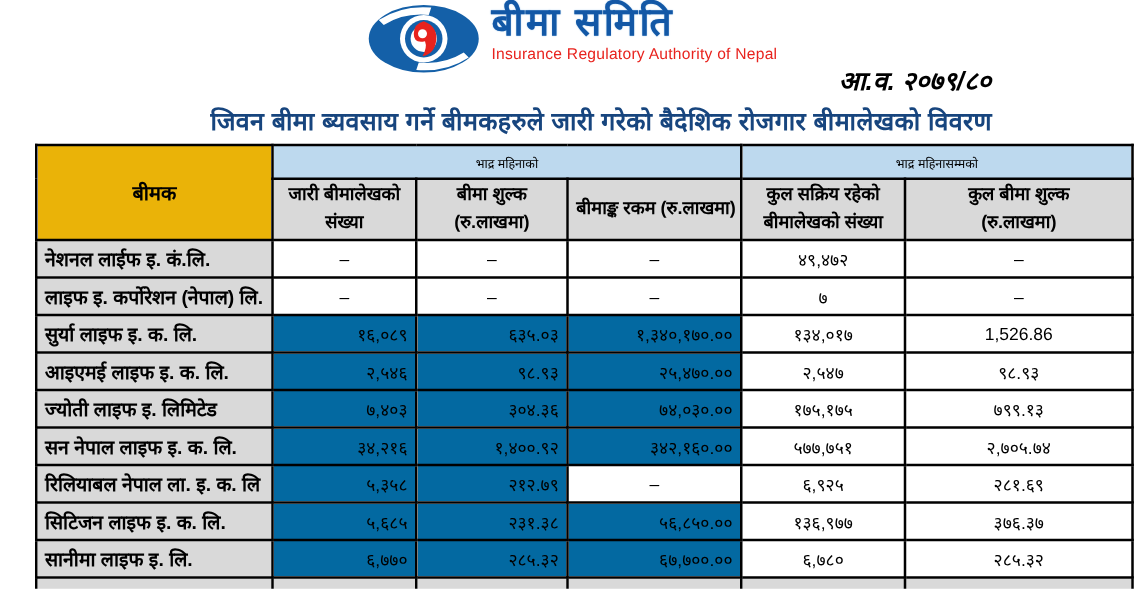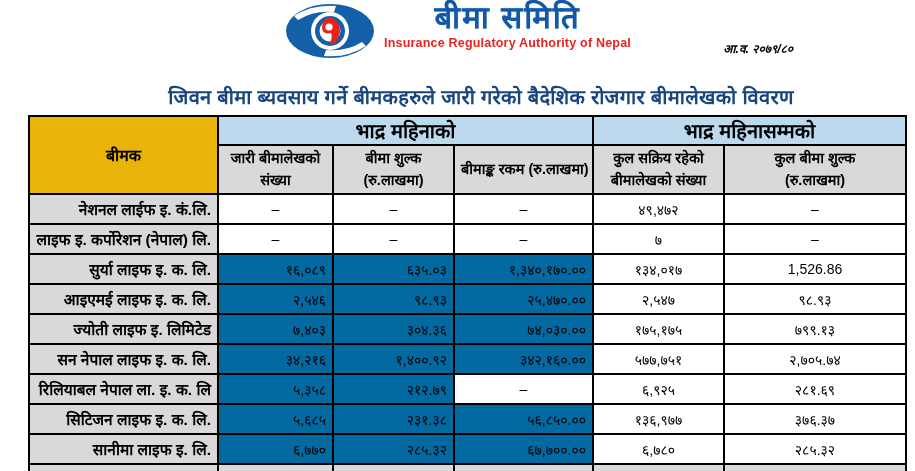--- a/index.html
+++ b/index.html
@@ -9,60 +9,60 @@
     font-family:"Liberation Sans","DejaVu Sans",sans-serif;
     color:#000;
   }
   
   .letterhead{position:relative;height:80px;}
   .logo-wrap{
     position:absolute;left:0;right:0;top:2px;
     display:flex;justify-content:center;align-items:flex-start;gap:8px;
   }
   .emblem{width:92px;height:58px;flex:0 0 auto;}
-  .logo-text{display:flex;flex-direction:column;align-items:center;line-height:1;}
+  .logo-text{display:flex;flex-direction:column;line-height:1;}
   .logo-dev{
     font-size:31px;font-weight:bold;color:#1358a6;
     text-shadow:0 0 1px #7fb2e0;letter-spacing:2px;
   }
   .logo-latin{
     font-size:21px;font-weight:bold;letter-spacing:4px;color:#ffffff;
     -webkit-text-stroke:1.3px #1358a6;
     text-shadow:0 0 2px #1358a6;
     margin-top:1px;
   }
   .logo-sub{
-    font-size:12.5px;font-weight:bold;color:#e8231e;margin-top:4px;letter-spacing:.2px;
+    font-size:12.5px;font-weight:normal;color:#e8231e;margin-top:4px;letter-spacing:.2px;
   }
   .fiscal-year{
-    position:absolute;top:40px;right:122px;
-    font-size:12px;font-weight:bold;font-style:italic;color:#000;
+    position:absolute;top:50px;right:122px;
+    font-size:21px;font-weight:bold;font-style:italic;color:#000;
     white-space:nowrap;
   }
   
   .page-title{
     text-align:center;margin-top:3px;
     font-size:20px;font-weight:bold;color:#17457e;
     letter-spacing:.3px;
     margin-left:47px;
   }
   
   table.report{
     position:absolute;left:28px;top:115px;width:877px;
     border-collapse:collapse;table-layout:fixed;
   }
   table.report th,table.report td{
     border:2px solid #000;
     padding:0 6px;
     overflow:hidden;white-space:nowrap;
   }
   th.insurer-h{background:#eab308;font-size:16px;font-weight:bold;text-align:center;}
-  th.group-h{background:#bdd9ee;font-size:20px;font-weight:bold;height:25px;text-align:center;}
+  th.group-h{background:#bdd9ee;font-size:10px;font-weight:normal;height:25px;text-align:center;}
   th.sub-h{background:#d9d9d9;font-size:14.5px;font-weight:bold;height:47px;text-align:center;line-height:1.45;}
-  td.name{background:#d9d9d9;font-size:15.5px;font-weight:bold;text-align:right;height:28px;}
+  td.name{background:#d9d9d9;font-size:15.5px;font-weight:bold;text-align:left;height:28px;}
   td.num{background:#0369a1;font-size:14px;text-align:right;padding-right:9px;height:28px;}
   td.mid{background:#fff;font-size:14px;text-align:center;height:28px;}
   tr.total-row td{background:#d9d9d9;font-weight:bold;font-size:15px;height:27px;}
   tr.total-row td.name{font-size:15.5px;}
   tr.total-row td.num{padding-right:9px;}
 </style>
 </head>
 <body>
 
 <div class="letterhead">

